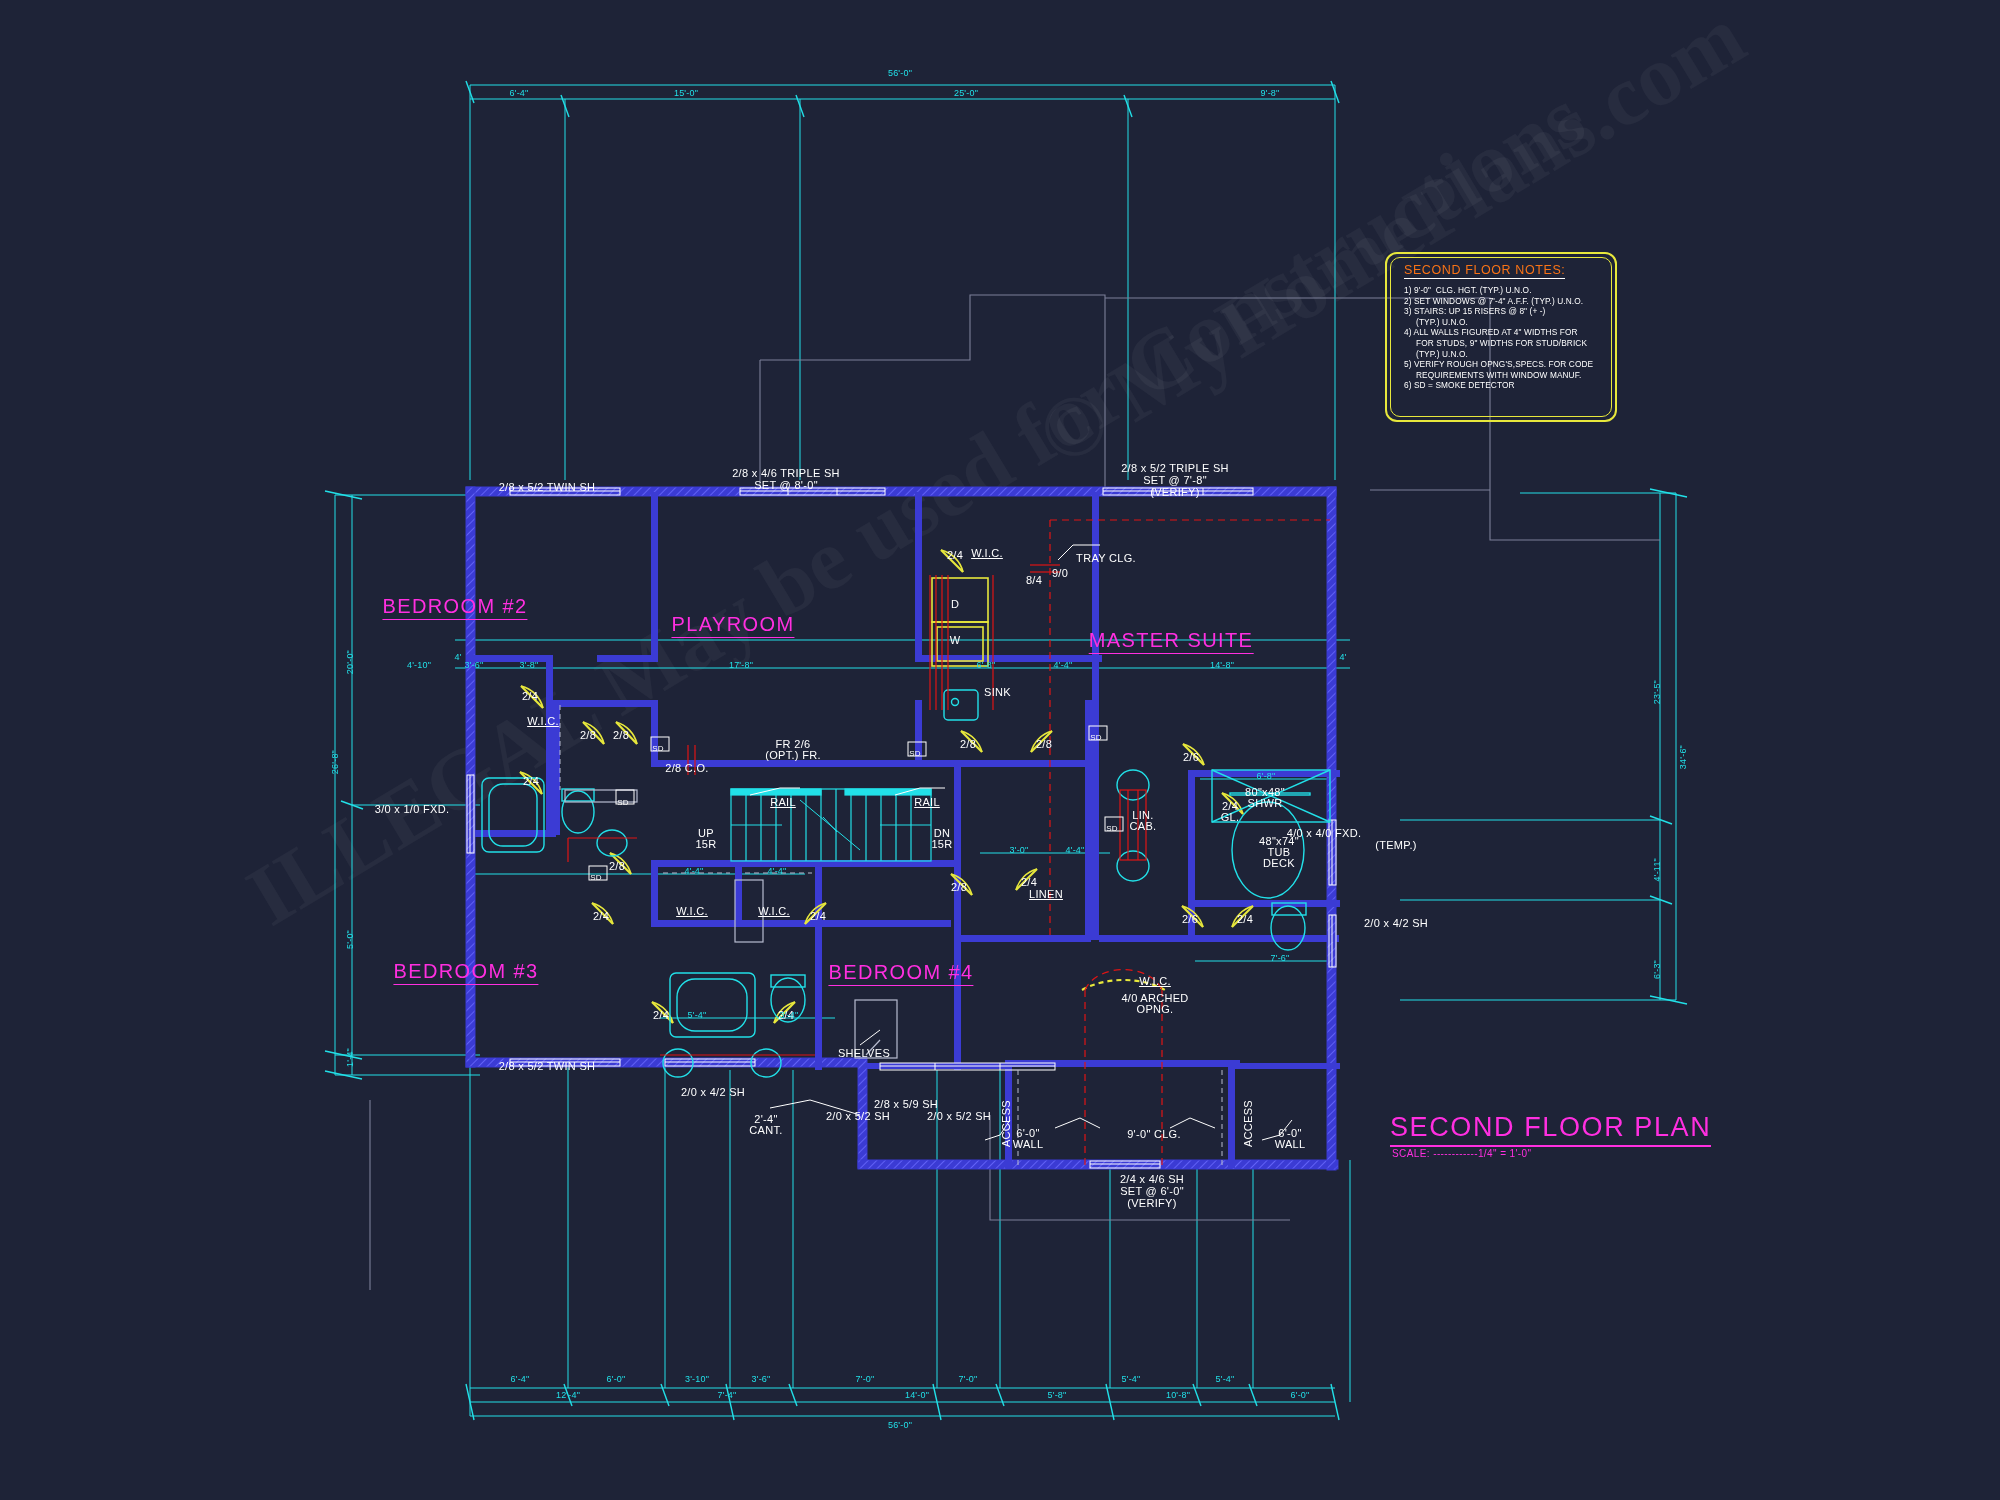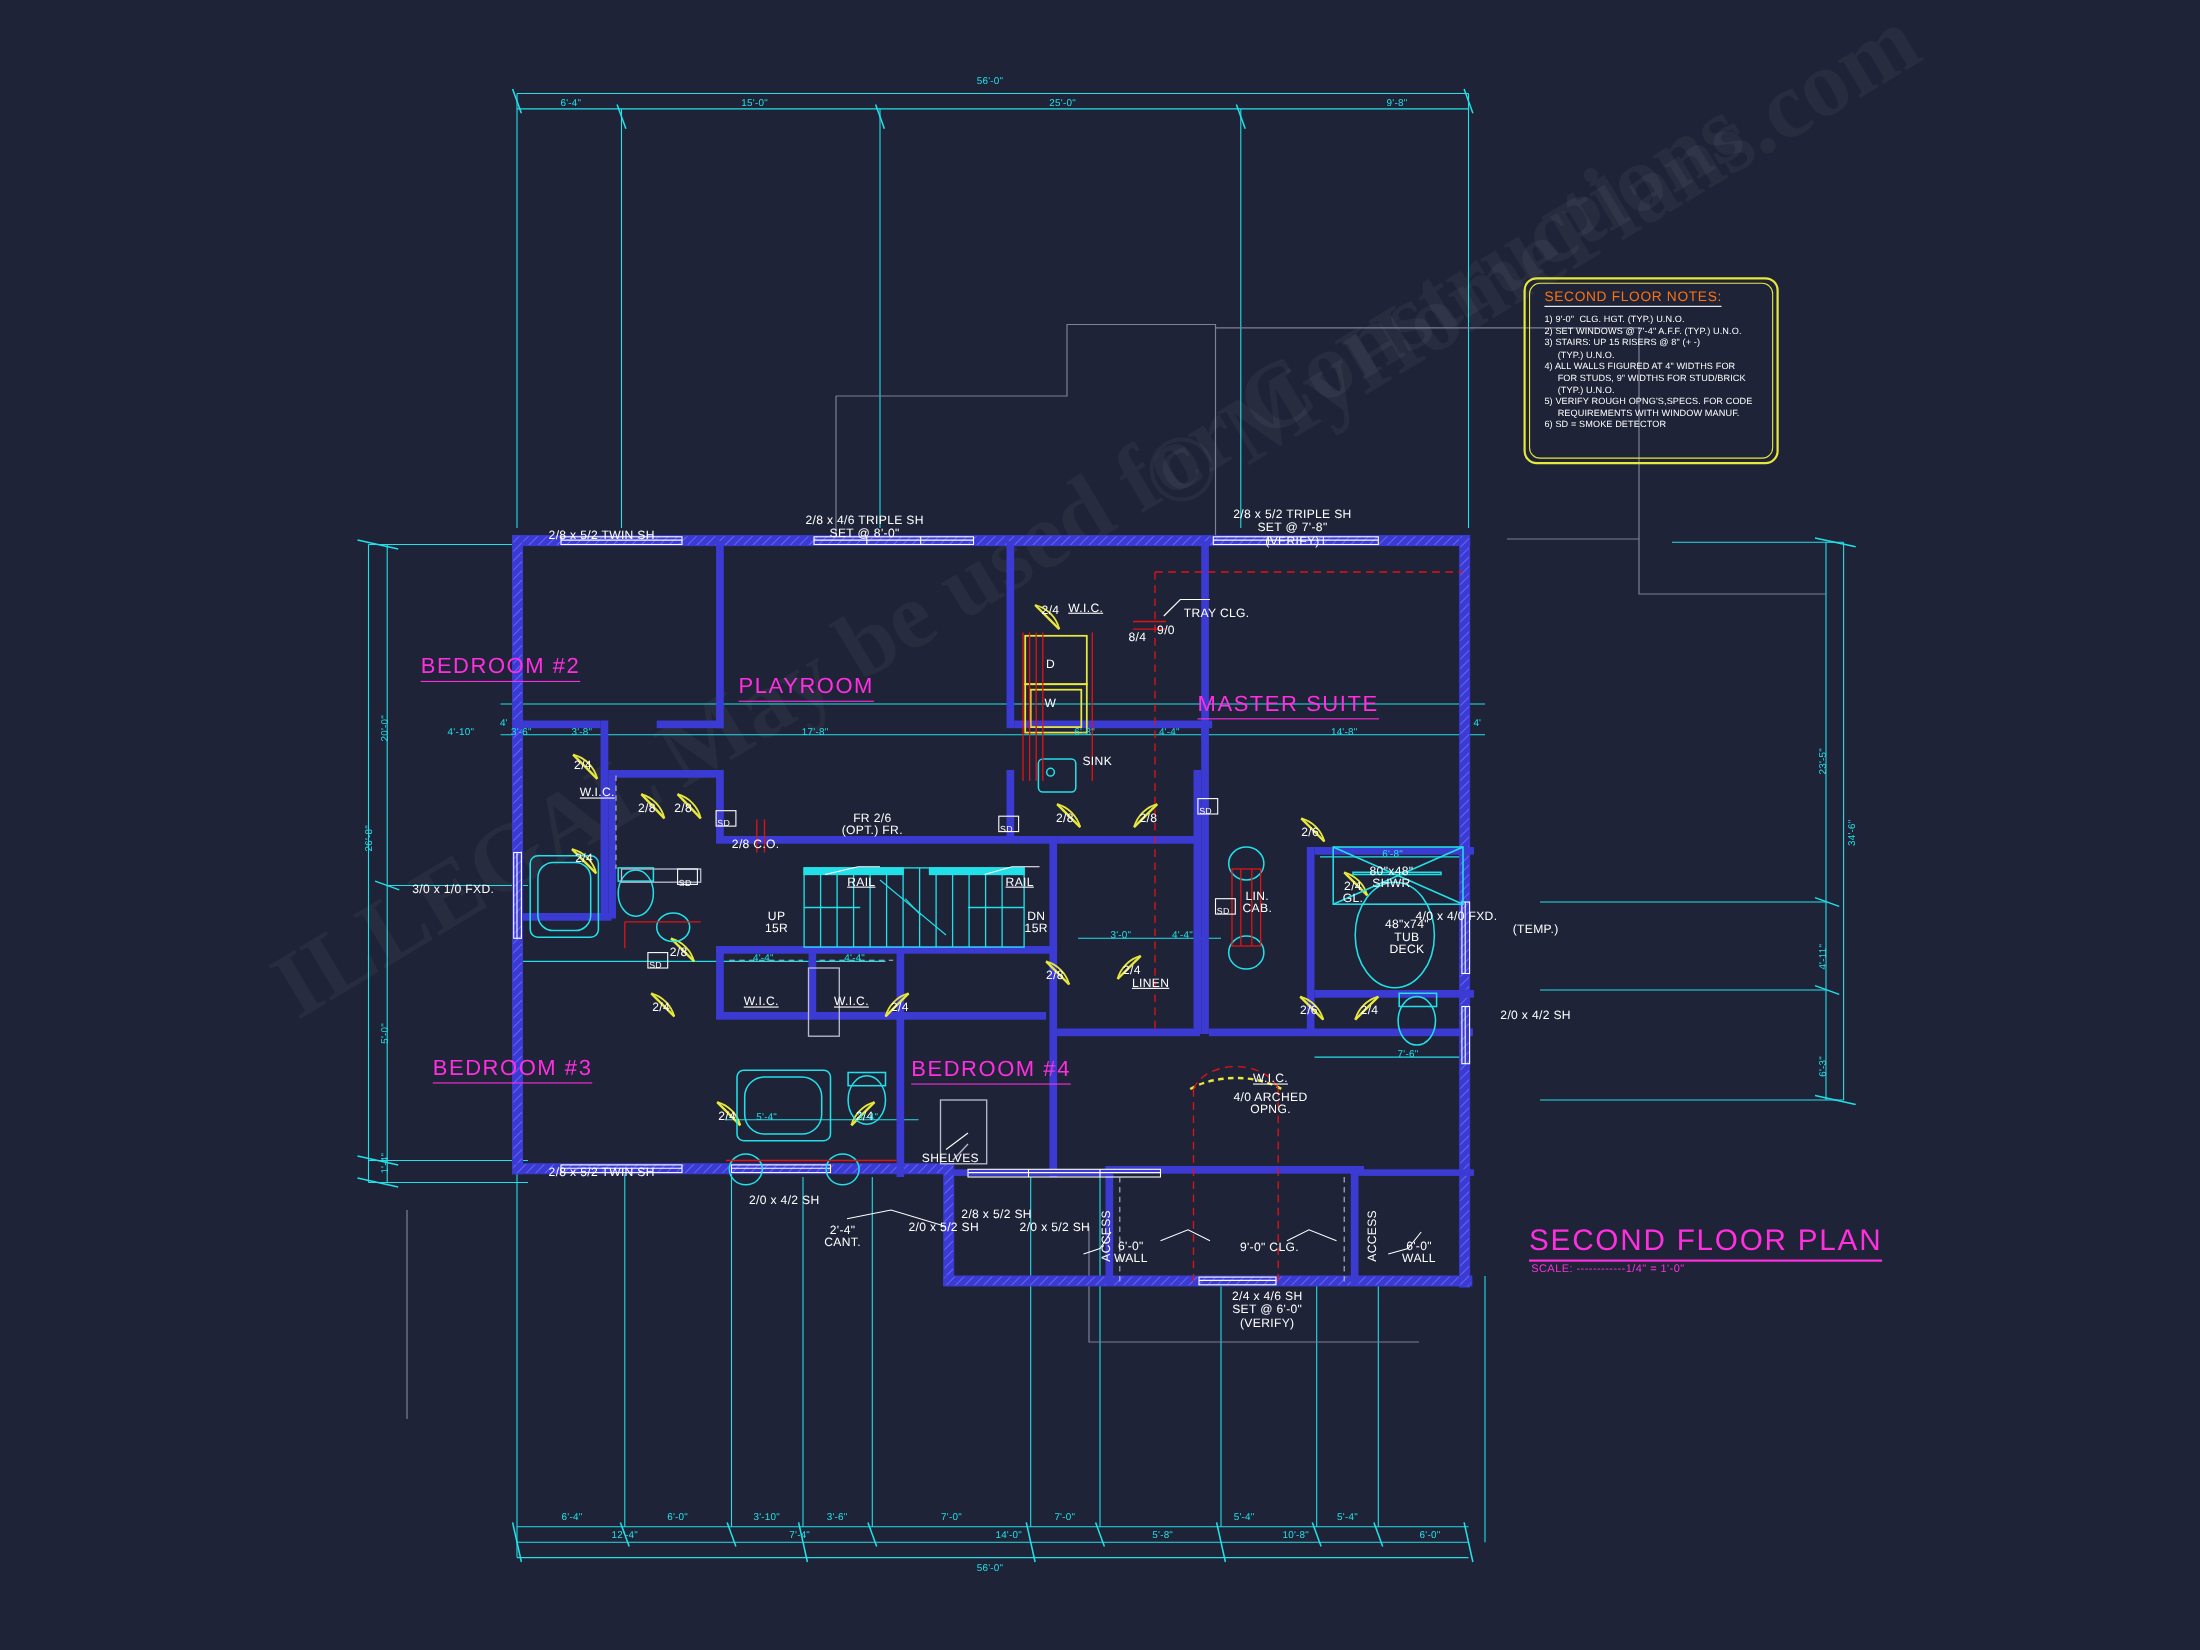--- a/index.html
+++ b/index.html
@@ -389,21 +389,21 @@
       <div class="txt wt center" style="left: 786px; top: 479px;">SET @ 8'-0"</div>
       <div class="txt wt center" style="left: 1175px; top: 462px;">2/8 x 5/2 TRIPLE SH</div>
       <div class="txt wt center" style="left: 1175px; top: 474px;">SET @ 7'-8"</div>
       <div class="txt wt center" style="left: 1175px; top: 486px;">(VERIFY)</div>
       <div class="txt wt center" style="left: 412px; top: 803px;">3/0 x 1/0 FXD.</div>
       <div class="txt wt center" style="left: 1324px; top: 827px;">4/0 x 4/0 FXD.</div>
       <div class="txt wt center" style="left: 1396px; top: 839px;">(TEMP.)</div>
       <div class="txt wt center" style="left: 1396px; top: 917px;">2/0 x 4/2 SH</div>
       <div class="txt wt center" style="left: 547px; top: 1060px;">2/8 x 5/2 TWIN SH</div>
       <div class="txt wt center" style="left: 713px; top: 1086px;">2/0 x 4/2 SH</div>
-      <div class="txt wt center" style="left: 906px; top: 1098px;">2/8 x 5/2 SH</div>
+      <div class="txt wt center" style="left: 906px; top: 1098px;">2/8 x 5/9 SH</div>
       <div class="txt wt center" style="left: 858px; top: 1110px;">2/0 x 5/2 SH</div>
       <div class="txt wt center" style="left: 959px; top: 1110px;">2/0 x 5/2 SH</div>
       <div class="txt wt center" style="left: 1152px; top: 1173px;">2/4 x 4/6 SH</div>
       <div class="txt wt center" style="left: 1152px; top: 1185px;">SET @ 6'-0"</div>
       <div class="txt wt center" style="left: 1152px; top: 1197px;">(VERIFY)</div>
       <div class="txt wt center" style="left: 1106px; top: 552px;">TRAY CLG.</div>
       <div class="txt wt center" style="left: 1060px; top: 567px;">9/0</div>
       <div class="txt wt center" style="left: 1034px; top: 574px;">8/4</div>
       <div class="txt wt center ul" style="left: 987px; top: 547px;">W.I.C.</div>
       <div class="txt wt center" style="left: 955px; top: 598px;">D</div>

